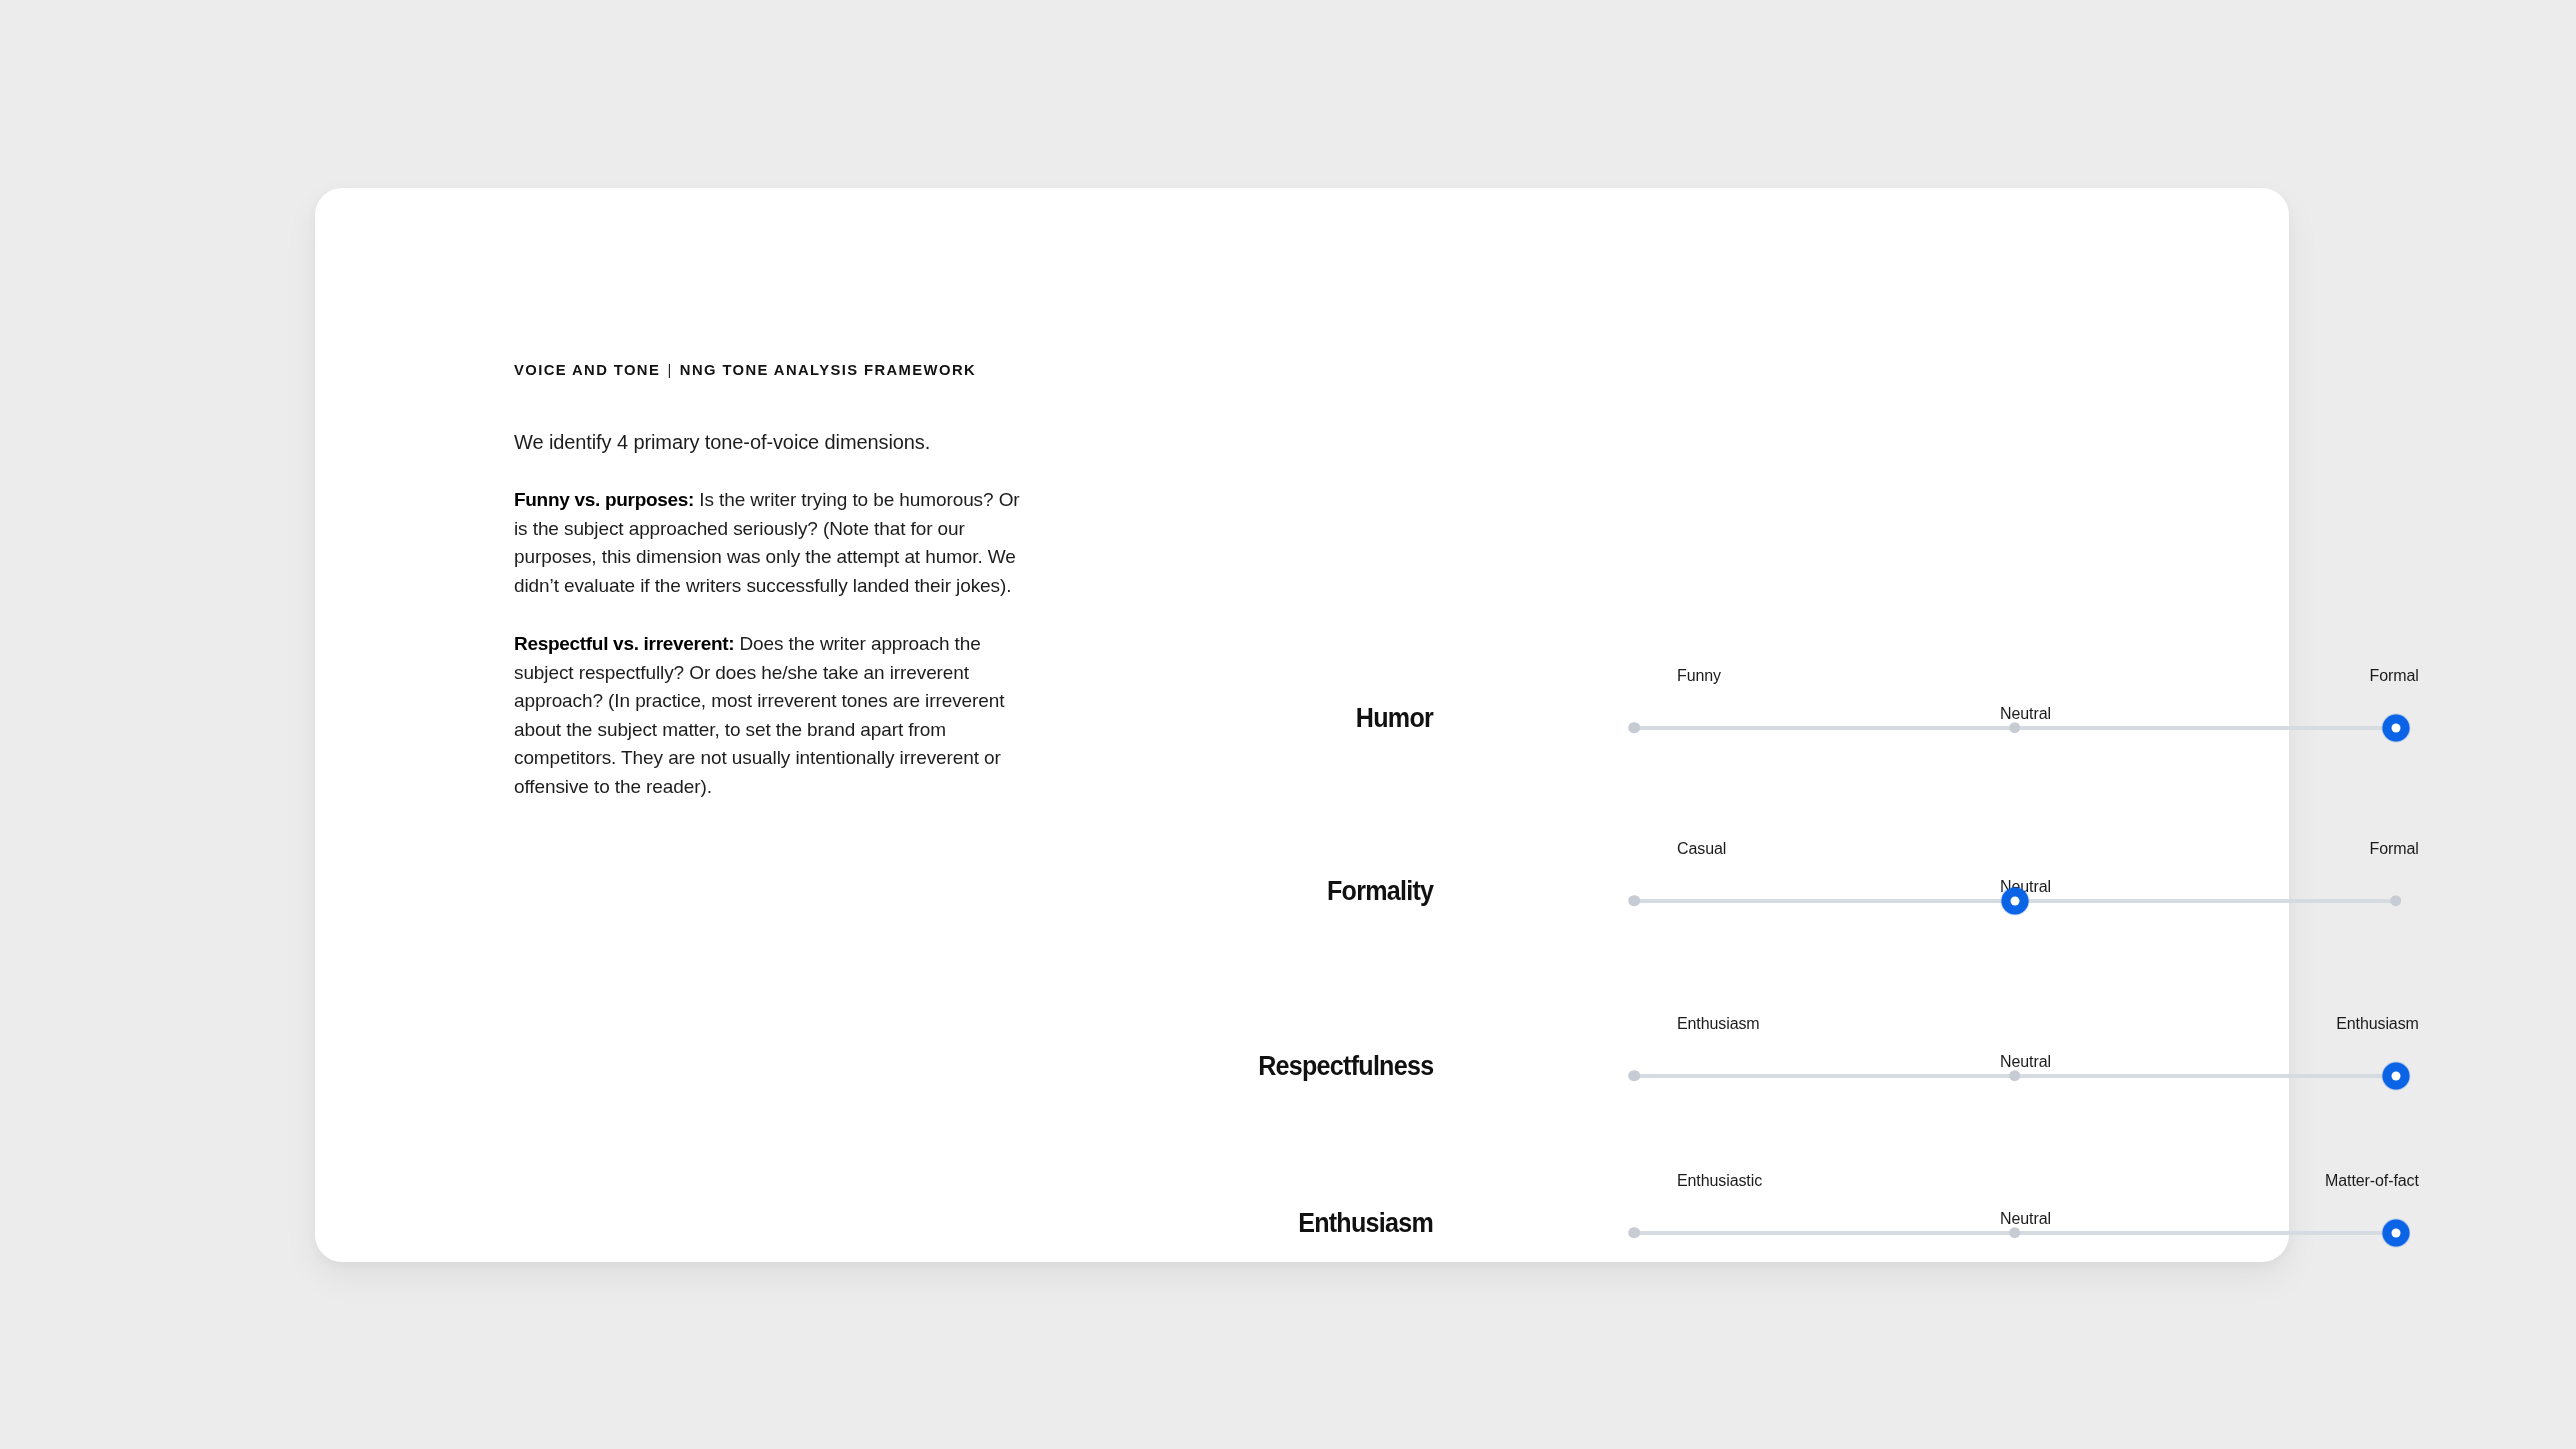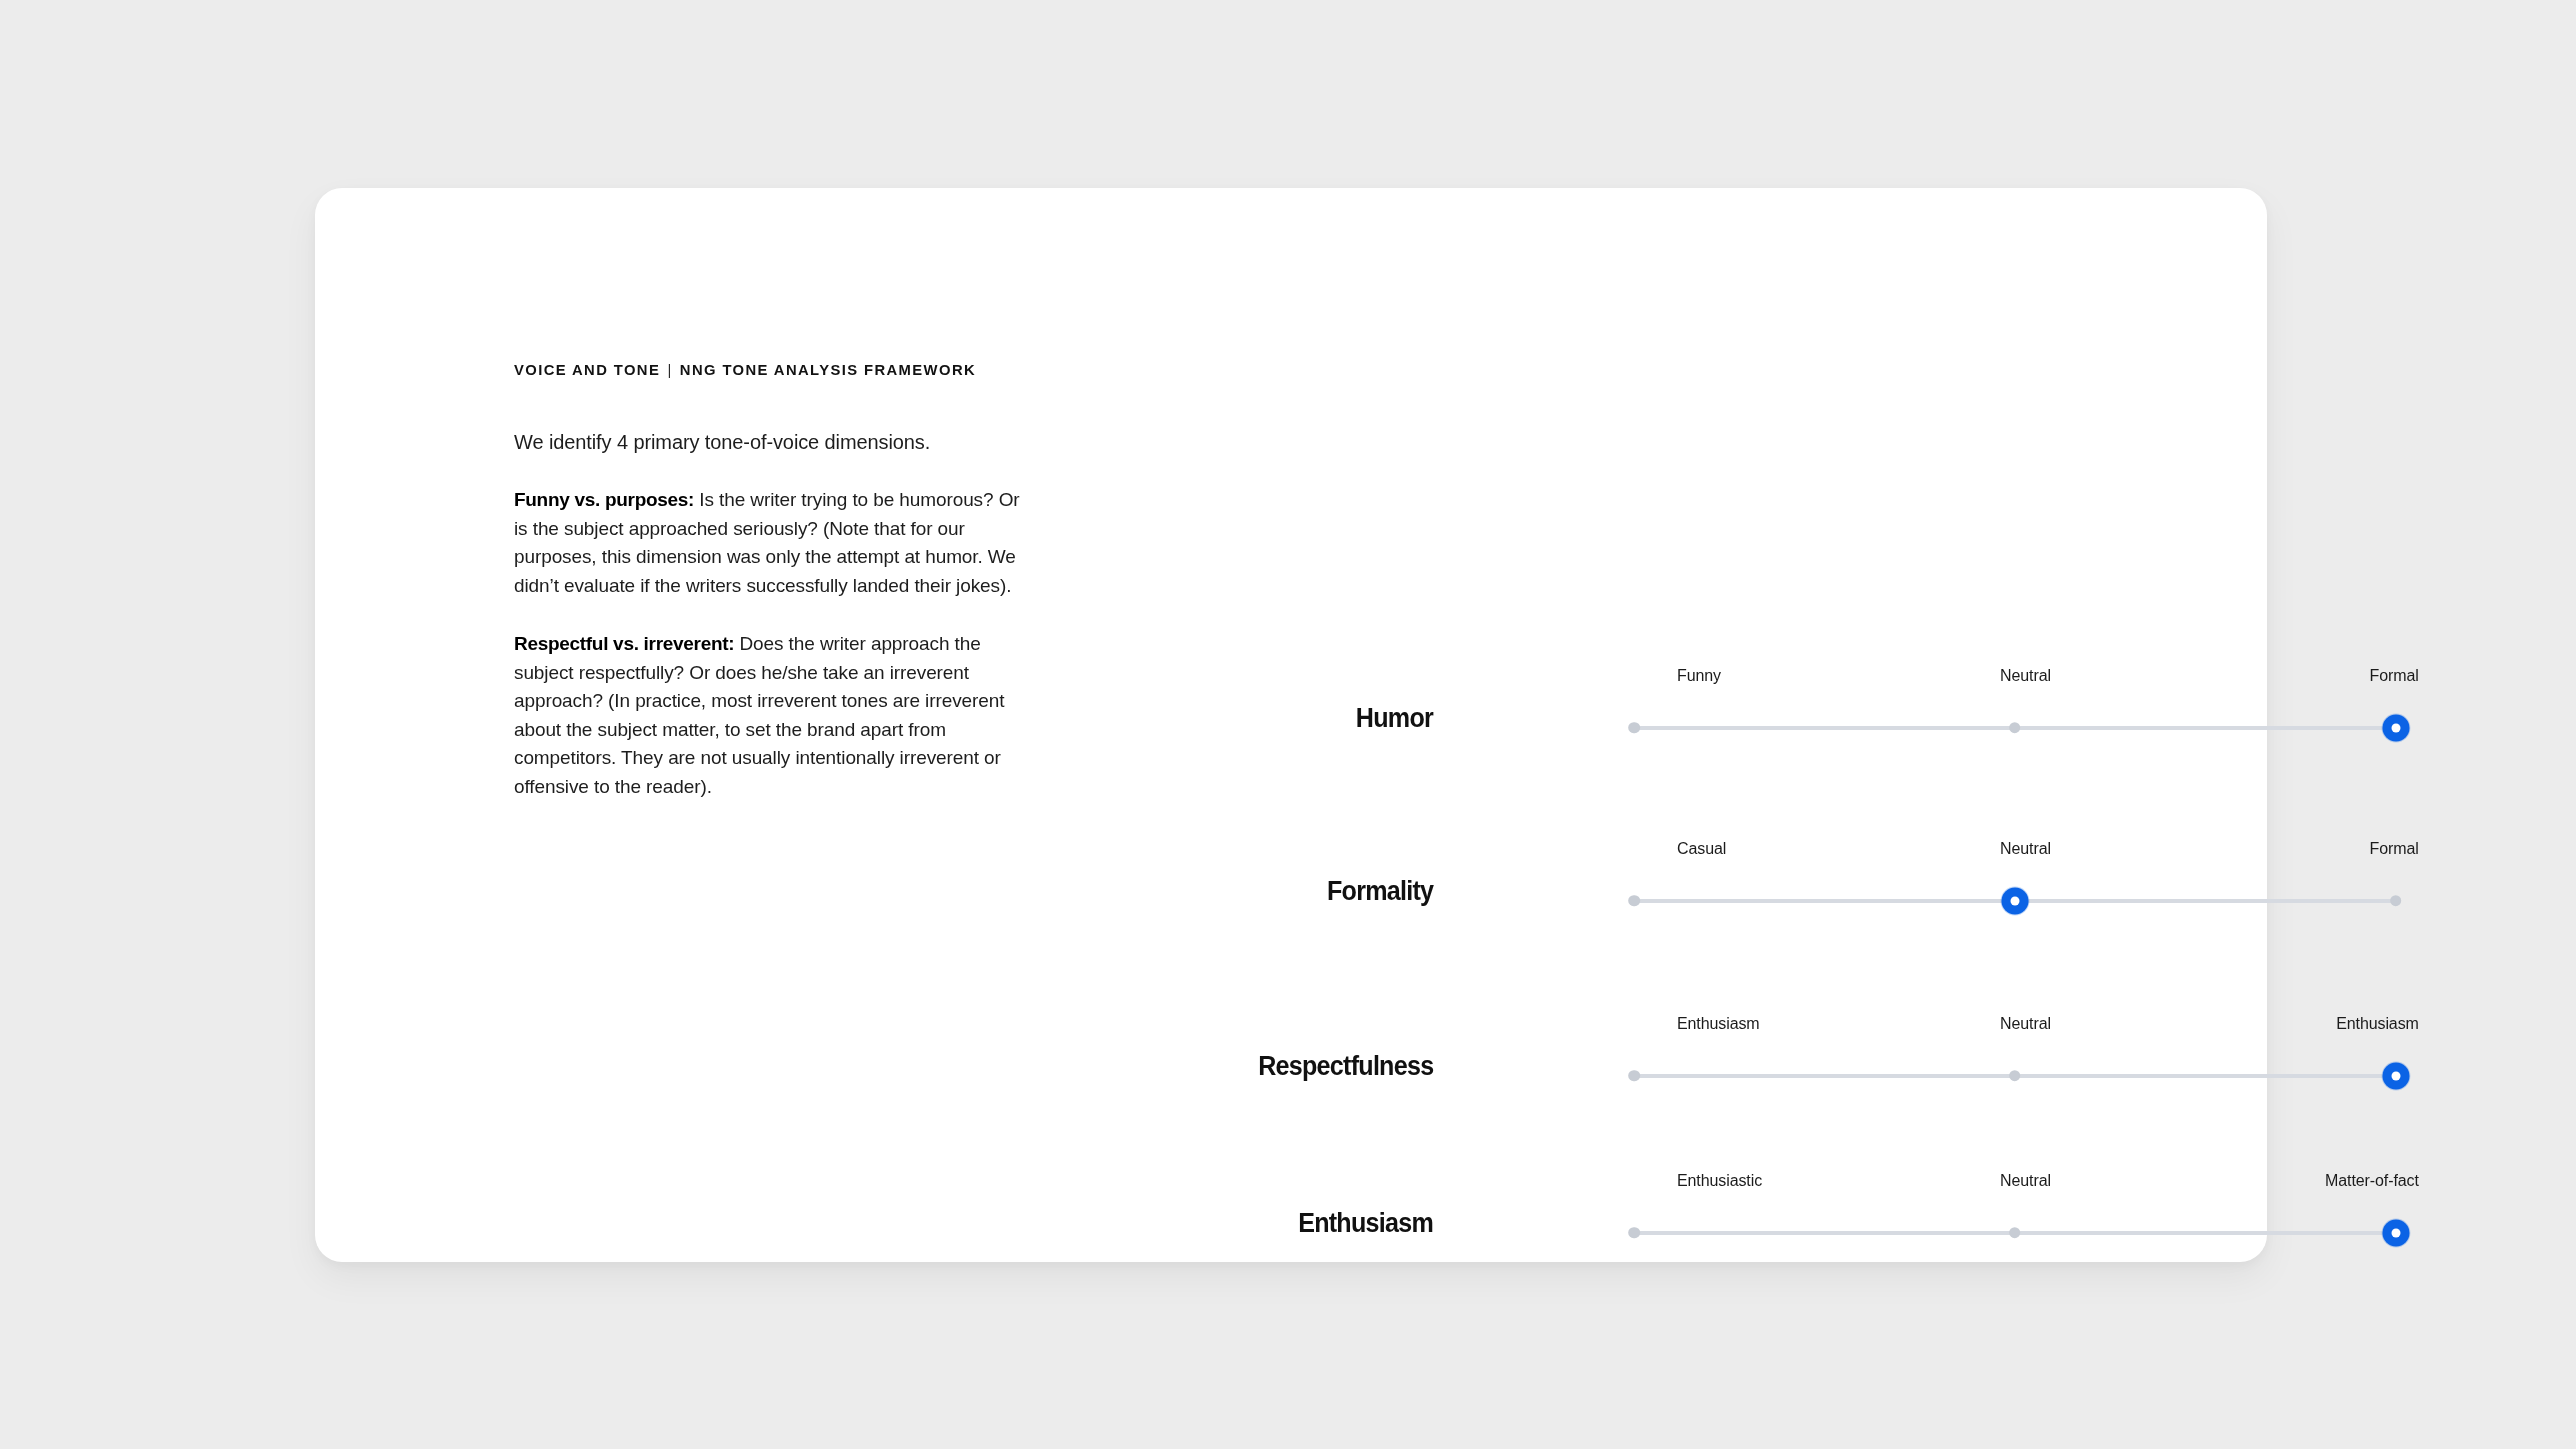--- a/index.html
+++ b/index.html
@@ -23,20 +23,21 @@
   }
   .card {
     position: absolute;
     left: 315px;
     top: 188px;
     width: 1952px;
     height: 1074px;
     background: #ffffff;
     border-radius: 27px;
     box-shadow: 0 16px 36px rgba(0,0,0,0.055), 0 3.6px 10.7px rgba(0,0,0,0.035);
+    padding-left: 22px;
   }
 
   
   .left-col {
     position: absolute;
     left: 199px;
     top: 174px;
     width: 514px;
   }
   .eyebrow {
@@ -123,21 +124,21 @@
   }
   .cap {
     position: absolute;
     top: 0;
     font-size: 16px;
     color: #1b1b1b;
     letter-spacing: -0.1px;
     white-space: nowrap;
   }
   .cap.left   { left: 43px; }
-  .cap.mid    { left: 50%; transform: translateX(-50%); }
+  .cap.mid    { left: 50%; transform: translateX(-50%); margin-top: 38px; }
   .cap.right  { right: 0; transform: translateX(1.8px); }
 
   
   .track {
     position: absolute;
     left: 0;
     right: 21.5px;
     top: 59px;
     height: 3.6px;
     background: #d6dae1;

